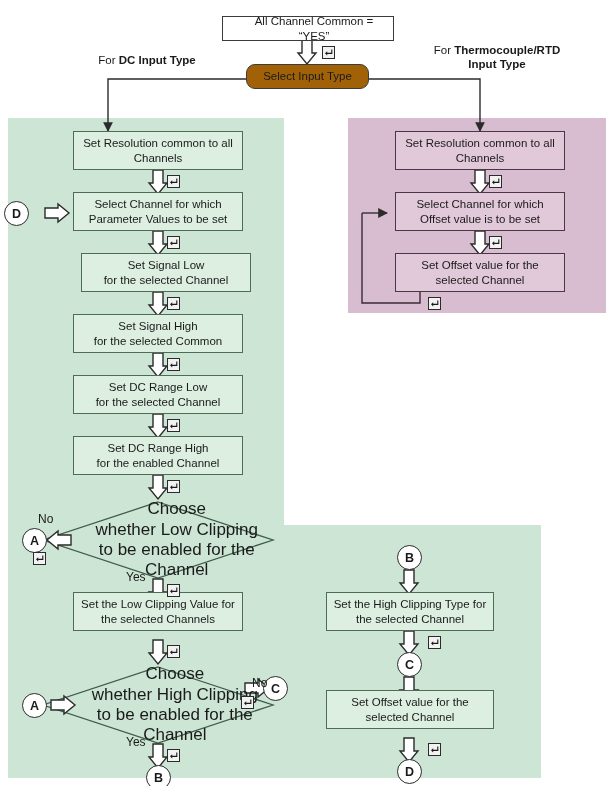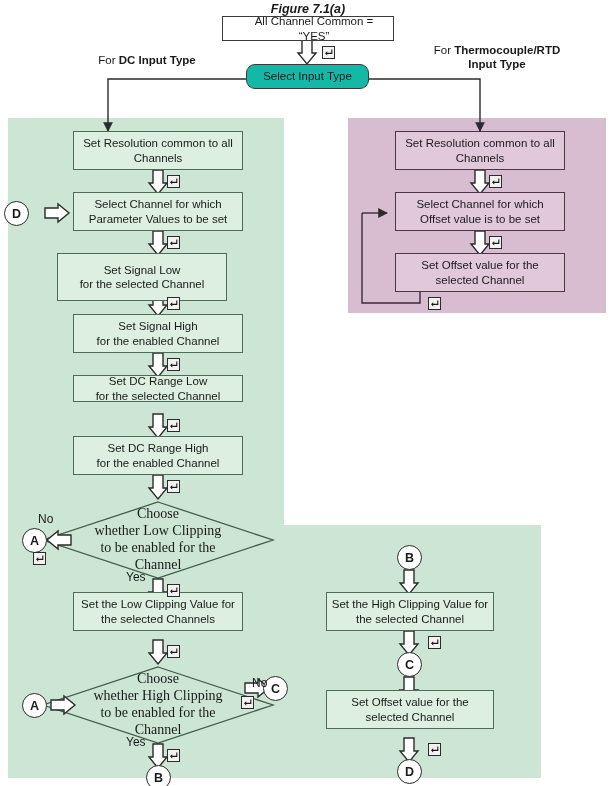--- a/index.html
+++ b/index.html
@@ -43,44 +43,43 @@
     line-height: 1.22;
     padding: 2px 4px;
     white-space: pre-line;
   }
   .box-white {
     background: #ffffff;
     border: 1.4px solid #3b3b3b;
     padding-left: 16px;
   }
   .box-round {
-    background: #14b8a6;
+    background: #a16207;
     border: 1.4px solid #3b3b3b;
     border-radius: 9px;
   }
   .box-green {
     background: #dcefe1;
     border: 1.3px solid #4d6b57;
   }
   .box-pink {
     background: #e2c9da;
     border: 1.3px solid #4a3645;
   }
 
   
   .diamond {
     position: absolute;
-    display: flex; align-items: center; justify-content: center;
+    display: flex; align-items: center; justify-content: flex-end;
     text-align: center;
-    font-size: 14px;
+    font-size: 17px;
     line-height: 1.2;
     white-space: pre-line;
     z-index: 3;
     pointer-events: none;
-    font-family: Liberation Serif, serif;
   }
   .diamond span { position: relative; z-index: 2; }
 
   
   .conn {
     position: absolute;
     width: 25px; height: 25px;
     border-radius: 50%;
     background: #ffffff;
     border: 1.5px solid #2b2b2b;
@@ -181,63 +180,62 @@
 
     <use href="#ad" x="480" y="183"></use>
     <use href="#ad" x="480" y="244"></use>
 
     <path d="M420,290 L420,303 L362,303 L362,213" fill="none" stroke="#3b2b36" stroke-width="1.4"></path>
     <path d="M362,213 L387,213" fill="none" stroke="#3b2b36" stroke-width="1.4" marker-end="url(#tri)"></path>
 
     <use href="#ar" x="58" y="213"></use>
   </svg>
 
-  <div class="lbl lbl-title" style="left:208px; top:2px; width:200px;">Figure 7.1(a)</div>
 
   <div class="node box-white" style="left:222px; top:16px; width:172px; height:25px;">All Channel Common = “YES”</div>
 
   <div class="node box-round" style="left:246px; top:64px; width:123px; height:25px;">Select Input Type</div>
 
   <div class="lbl lbl-branch" style="left:62px; top:54px; width:170px;"><span>For </span><b>DC Input Type</b></div>
 
   <div class="lbl lbl-branch" style="left:398px; top:44px; width:198px;"><span>For </span><b>Thermocouple/RTD
 Input Type</b></div>
 
   <div class="node box-green" style="left:73px; top:131px; width:170px; height:39px;">Set Resolution common to all
 Channels</div>
 
   <div class="node box-green" style="left:73px; top:192px; width:170px; height:39px;">Select Channel for which
 Parameter Values to be set</div>
 
-  <div class="node box-green" style="left:57px; top:253px; width:170px; height:48px;">Set Signal Low
+  <div class="node box-green" style="left:81px; top:253px; width:170px; height:39px;">Set Signal Low
 for the selected Channel</div>
 
   <div class="node box-green" style="left:73px; top:314px; width:170px; height:39px;">Set Signal High
-for the enabled Channel</div>
-
-  <div class="node box-green" style="left:73px; top:375px; width:170px; height:27px;">Set DC Range Low
+for the selected Common</div>
+
+  <div class="node box-green" style="left:73px; top:375px; width:170px; height:39px;">Set DC Range Low
 for the selected Channel</div>
 
   <div class="node box-green" style="left:73px; top:436px; width:170px; height:39px;">Set DC Range High
 for the enabled Channel</div>
 
   <div class="diamond" style="left:58px; top:505px; width:200px; height:70px;"><span>Choose
 whether Low Clipping
 to be enabled for the
 Channel</span></div>
 
   <div class="node box-green" style="left:73px; top:592px; width:170px; height:39px;">Set the Low Clipping Value for
 the selected Channels</div>
 
   <div class="diamond" style="left:58px; top:670px; width:200px; height:70px;"><span>Choose
 whether High Clipping
 to be enabled for the
 Channel</span></div>
 
-  <div class="node box-green" style="left:326px; top:592px; width:168px; height:39px;">Set the High Clipping Value for
+  <div class="node box-green" style="left:326px; top:592px; width:168px; height:39px;">Set the High Clipping Type for
 the selected Channel</div>
 
   <div class="node box-green" style="left:326px; top:690px; width:168px; height:39px;">Set Offset value for the
 selected Channel</div>
 
   <div class="node box-pink" style="left:395px; top:131px; width:170px; height:39px;">Set Resolution common to all
 Channels</div>
 
   <div class="node box-pink" style="left:395px; top:192px; width:170px; height:39px;">Select Channel for which
 Offset value is to be set</div>

